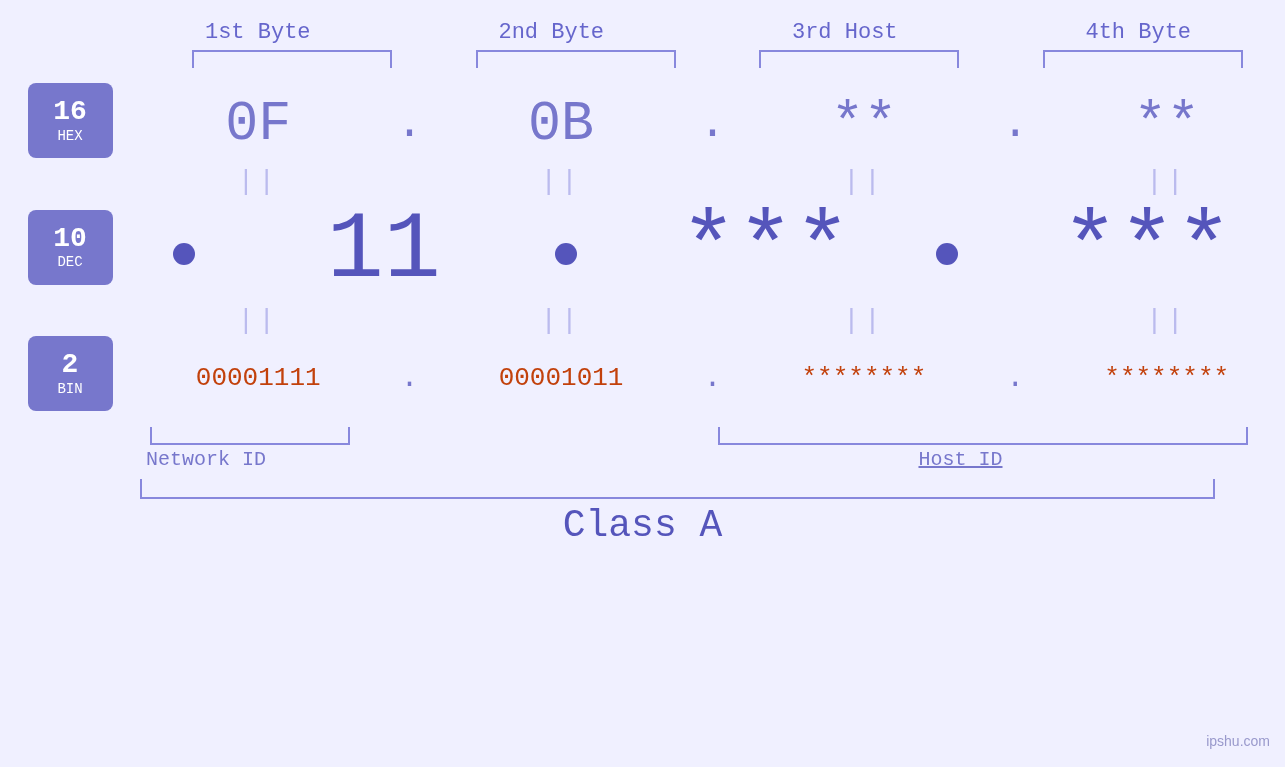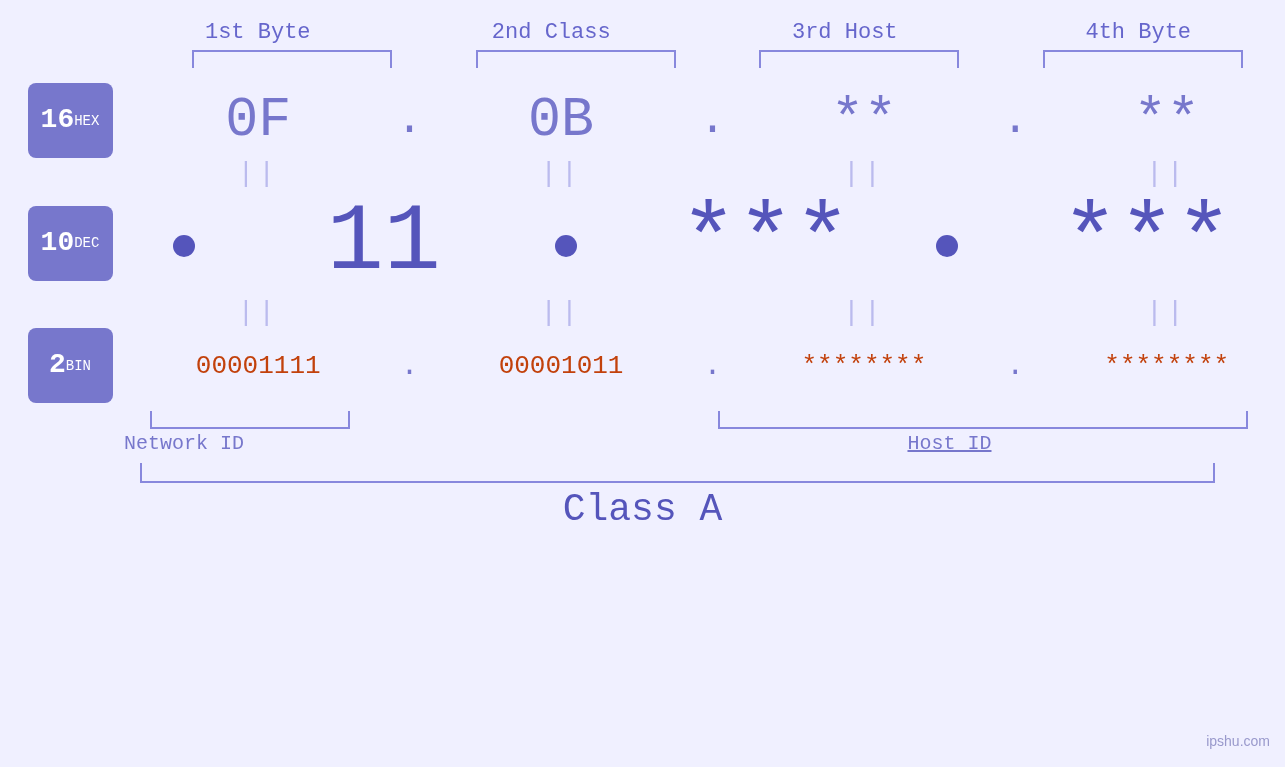--- a/index.html
+++ b/index.html
@@ -59,25 +59,25 @@
       border: 2px solid #8888dd;
       border-bottom: none;
     }
 
     .label-badge {
       width: 85px;
       height: 75px;
       background: #7777cc;
       border-radius: 8px;
       display: flex;
-      flex-direction: row;
+      flex-direction: column;
       align-items: center;
       justify-content: center;
       color: white;
-      margin-bottom: 0;
+      margin-bottom: 8px;
     }
 
     .label-badge .num {
       font-size: 28px;
       font-weight: bold;
       line-height: 1.1;
     }
 
     .label-badge .base {
       font-size: 14px;
@@ -188,21 +188,21 @@
       width: 50px;
     }
   </style>
 </head>
 <body>
 
 <div class="main-container">
 
   <div class="byte-headers">
     <div class="byte-header">1st Byte</div>
-    <div class="byte-header">2nd Class</div>
+    <div class="byte-header">2nd Byte</div>
     <div class="byte-header">3rd Host</div>
     <div class="byte-header">4th Byte</div>
   </div>
 
   <div class="top-brackets">
     <div class="bracket-wrap">
       <div class="bracket-top"></div>
     </div>
     <div class="bracket-wrap">
       <div class="bracket-top"></div>
@@ -332,21 +332,21 @@
     <div style="width:220px; display:flex; justify-content:center;">
       <div style="width:200px; height:18px; border-top:none;"></div>
     </div>
     <div style="width:50px;"></div>
 
     <div style="flex:1; display:flex; justify-content:center;">
       <div style="width:530px; height:18px; border:2px solid #8888dd; border-top:none;"></div>
     </div>
   </div>
 
-  <div style="display:flex; width:100%; padding-left:74px; margin-top:3px;">
+  <div style="display:flex; width:100%; padding-left:96px; margin-top:3px;">
     <div style="width:220px; text-align:center; color:#7777cc; font-size:20px; font-family:'Courier New',monospace;">Network ID</div>
     <div style="width:50px;"></div>
     <div style="width:220px;"></div>
     <div style="width:50px;"></div>
     <div style="flex:1; text-align:center; color:#7777cc; font-size:20px; font-family:'Courier New',monospace;text-decoration:underline;">Host ID</div>
   </div>
 
   <div style="display:flex; width:100%; padding-left:140px; margin-top:8px;">
     <div style="width:1075px; height:20px; border:2px solid #8888dd; border-top:none;"></div>
   </div>

